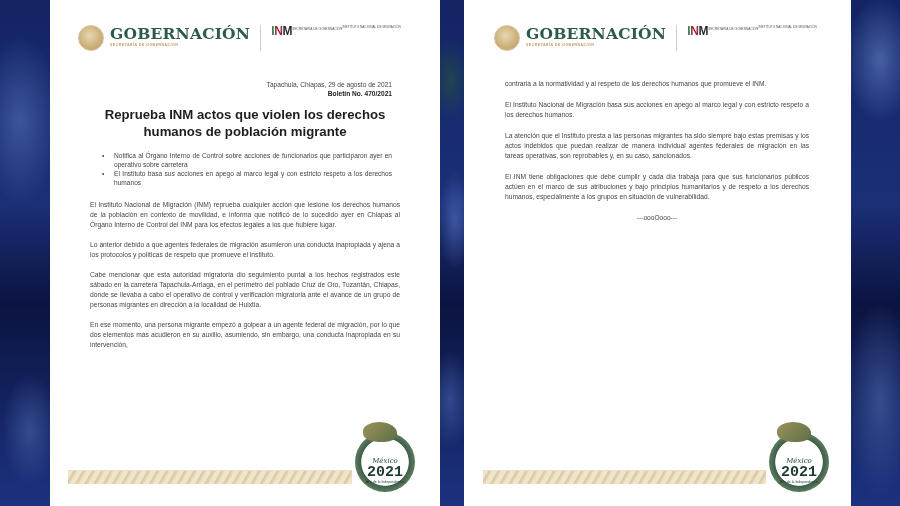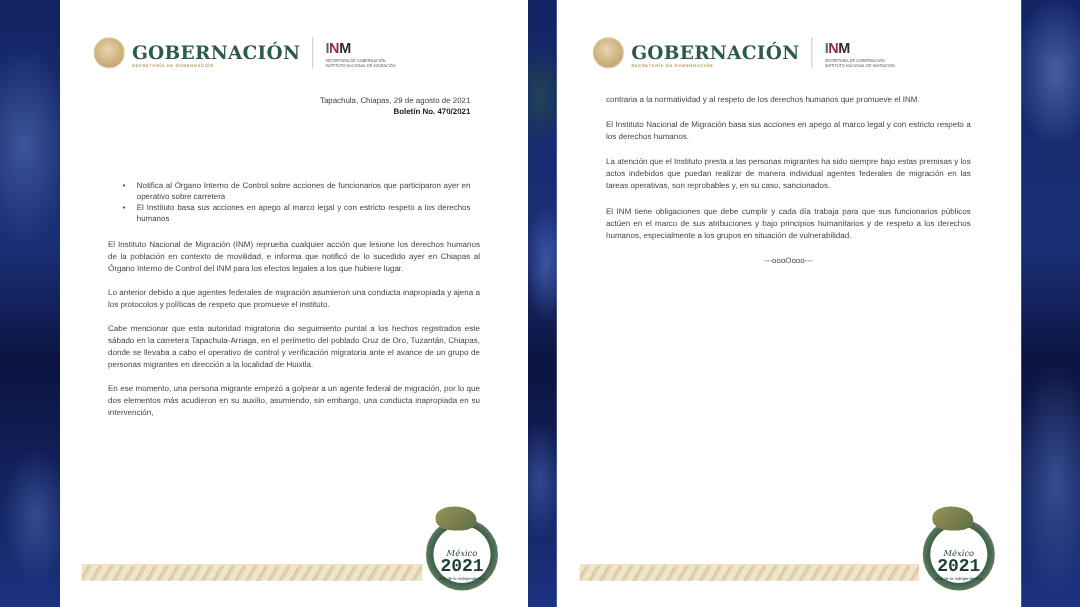--- a/index.html
+++ b/index.html
@@ -22,35 +22,35 @@
       linear-gradient(180deg, #132464 0%, #1b2f78 40%, #0b1440 60%, #1c3280 100%);
   }
   .page {
     position: absolute; top: 0; height: 506px;
     background: #ffffff;
     color: #3c3c3c;
   }
   .page-left { left: 50px; width: 390px; }
   .page-right { left: 464px; width: 387px; }
 
-  .header { position: absolute; top: 25px; left: 28px; display: flex; align-items: flex-end; height: 32px; }
+  .header { position: absolute; top: 25px; left: 28px; display: flex; align-items: flex-start; height: 32px; }
   .page-right .header { left: 30px; }
   .seal {
     width: 26px; height: 26px; border-radius: 50%;
     background: radial-gradient(circle at 45% 40%, #e8d7b2 0%, #cdb27e 55%, #b79a63 100%);
     border: 1px solid #d8c59e;
   }
   .gob-block { margin-left: 6px; display: flex; flex-direction: column; }
   .gob-title {
     font-family: "DejaVu Serif", serif; font-weight: bold;
     font-size: 15.5px; color: #2d5a4d; letter-spacing: 0.2px; line-height: 17px;
   }
   .gob-sub { font-size: 3.5px; color: #b69a62; letter-spacing: 0.5px; margin-top: 1px; font-weight: bold; }
   .divider-v { width: 1px; height: 26px; background: #cfcfcf; margin: 0 10px; }
-  .inm-block { display: flex; flex-direction: column; }
+  .inm-block { display: flex; flex-direction: row; }
   .inm-logo { font-size: 12px; font-weight: bold; color: #2a2a2a; letter-spacing: -0.3px; line-height: 13px; }
   .inm-logo .g { color: #3f7a5b; }
   .inm-logo .r { color: #9b2c3c; }
   .inm-sub { font-size: 3.2px; color: #555; line-height: 4px; margin-top: 2px; }
 
   .dateline { position: absolute; top: 80px; right: 48px; text-align: right; font-size: 6.6px; color: #444; line-height: 9px; }
   .bulletin { font-weight: bold; color: #222; }
 
   .title {
     position: absolute; top: 106px; left: 30px; right: 30px;
@@ -111,20 +111,21 @@
       <span class="inm-sub">SECRETARÍA DE GOBERNACIÓN</span>
       <span class="inm-sub" style="margin-top:0">INSTITUTO NACIONAL DE MIGRACIÓN</span>
     </div>
   </div>
 
   <div class="dateline">
     <div>Tapachula, Chiapas, 29 de agosto de 2021</div>
     <div class="bulletin">Boletín No. 470/2021</div>
   </div>
 
+  <h1 class="title">Reprueba INM actos que violen los derechos humanos de población migrante</h1>
 
   <ul class="bullets">
     <li>Notifica al Órgano Interno de Control sobre acciones de funcionarios que participaron ayer en operativo sobre carretera</li>
     <li>El Instituto basa sus acciones en apego al marco legal y con estricto respeto a los derechos humanos</li>
   </ul>
 
   <div class="body">
     <p>El Instituto Nacional de Migración (INM) reprueba cualquier acción que lesione los derechos humanos de la población en contexto de movilidad, e informa que notificó de lo sucedido ayer en Chiapas al Órgano Interno de Control del INM para los efectos legales a los que hubiere lugar.</p>
     <p>Lo anterior debido a que agentes federales de migración asumieron una conducta inapropiada y ajena a los protocolos y políticas de respeto que promueve el instituto.</p>
     <p>Cabe mencionar que esta autoridad migratoria dio seguimiento puntal a los hechos registrados este sábado en la carretera Tapachula-Arriaga, en el perímetro del poblado Cruz de Oro, Tuzantán, Chiapas, donde se llevaba a cabo el operativo de control y verificación migratoria ante el avance de un grupo de personas migrantes en dirección a la localidad de Huixtla.</p>

